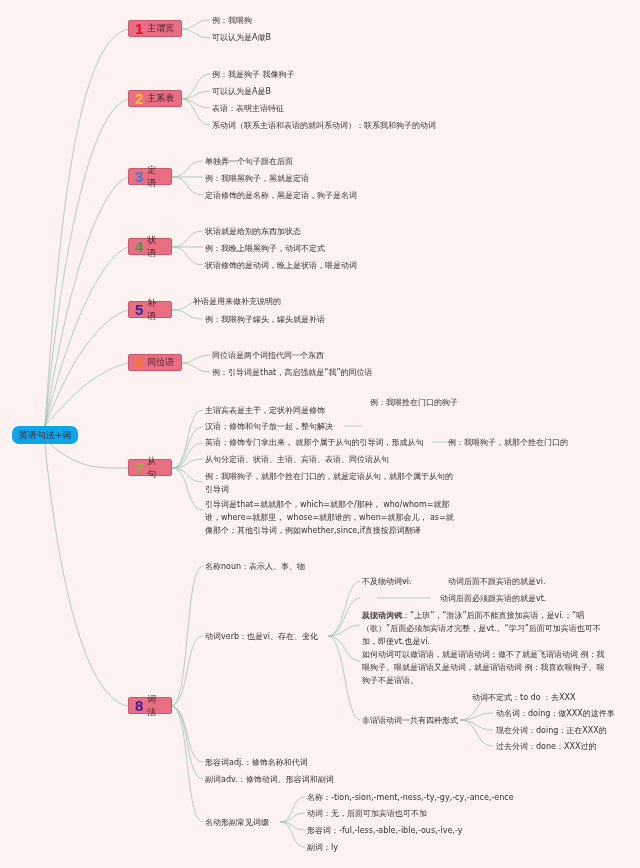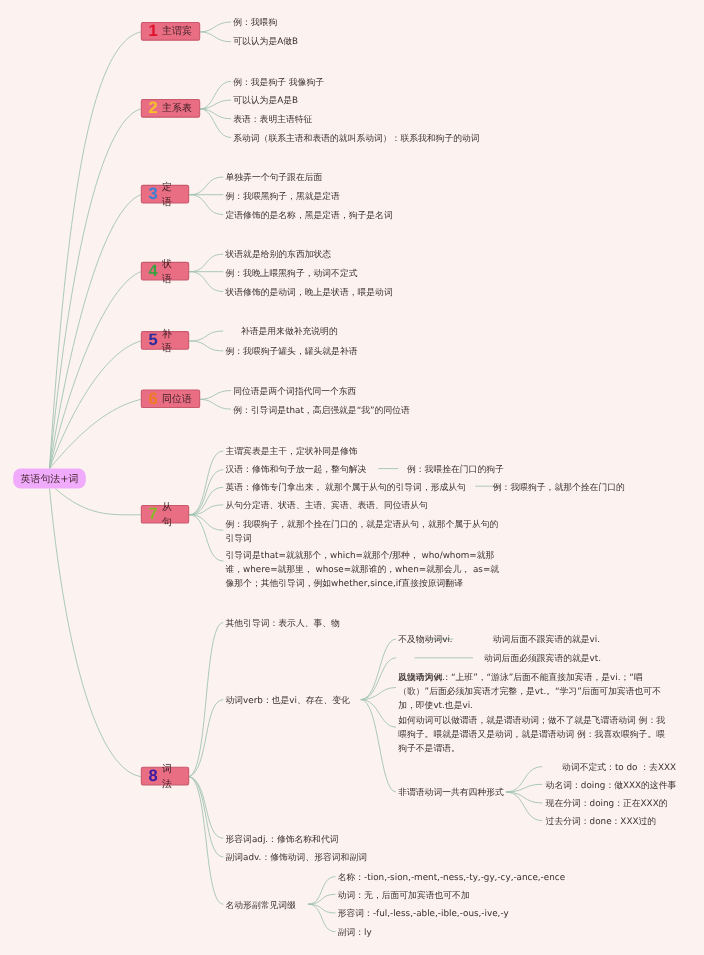--- a/index.html
+++ b/index.html
@@ -9,21 +9,21 @@
   }
   svg.lines { position:absolute; left:0; top:0; width:640px; height:868px; }
   .node {
     position:absolute; background:#e96e84; border:1px solid #c9596d; border-radius:2px;
     height:17px; display:flex; align-items:center; font-size:9px; color:#3a1d22;
     padding:0 6px 0 6px; box-sizing:border-box;
   }
   .node .num { font-weight:bold; font-size:15px; margin-right:4px; font-family:"Liberation Sans", sans-serif; line-height:15px;}
   .root {
     position:absolute; left:12px; top:426px; width:66px; height:18px; border-radius:7px;
-    background:#f0abfc; font-size:9px; color:#3a1d22; display:flex; align-items:center; justify-content:center;
+    background:#0ea5e9; font-size:9px; color:#3a1d22; display:flex; align-items:center; justify-content:center;
   }
   .leaf { position:absolute; font-size:8px; line-height:13px; color:#3a2f2f; white-space:nowrap; }
   .leaf.wrap { white-space:normal; }
 </style>
 </head>
 <body>
 
 <svg class="lines" viewBox="0 0 640 868">
   <g fill="none" stroke="#9fc4ae" stroke-width="0.8">
 
@@ -123,57 +123,57 @@
   <span>状语</span>
 </div>
 <div class="leaf" style="left:205px;top:225px">状语就是给别的东西加状态</div>
 <div class="leaf" style="left:205px;top:242px">例：我晚上喂黑狗子，动词不定式</div>
 <div class="leaf" style="left:205px;top:259px">状语修饰的是动词，晚上是状语，喂是动词</div>
 
 <div class="node" style="left:128px;top:301px;width:44px;">
   <span class="num" style="color:#2a2a9a">5</span>
   <span>补语</span>
 </div>
-<div class="leaf" style="left:219px;top:295px">补语是用来做补充说明的</div>
+<div class="leaf" style="left:193px;top:295px">补语是用来做补充说明的</div>
 <div class="leaf" style="left:205px;top:313px">例：我喂狗子罐头，罐头就是补语</div>
 
 <div class="node" style="left:128px;top:354px;width:54px;">
   <span class="num" style="color:#f07a20">6</span>
   <span>同位语</span>
 </div>
 <div class="leaf" style="left:212px;top:349px">同位语是两个词指代同一个东西</div>
 <div class="leaf" style="left:212px;top:366px">例：引导词是that，高启强就是“我”的同位语</div>
 
 <div class="node" style="left:128px;top:459px;width:44px;">
   <span class="num" style="color:#8ab82a">7</span>
   <span>从句</span>
 </div>
 <div class="leaf" style="left:205px;top:404px">主谓宾表是主干，定状补同是修饰</div>
 <div class="leaf" style="left:205px;top:420px">汉语：修饰和句子放一起，整句解决</div>
-<div class="leaf" style="left:370px;top:420px">例：我喂拴在门口的狗子</div>
+<div class="leaf" style="left:370px;top:396px">例：我喂拴在门口的狗子</div>
 <div class="leaf" style="left:205px;top:436px">英语：修饰专门拿出来， 就那个属于从句的引导词，形成从句</div>
 <div class="leaf" style="left:448px;top:436px">例：我喂狗子，就那个拴在门口的</div>
 <div class="leaf" style="left:205px;top:453px">从句分定语、状语、主语、宾语、表语、同位语从句</div>
 <div class="leaf wrap" style="left:205px;top:470px;width:250px">例：我喂狗子，就那个拴在门口的，就是定语从句，就那个属于从句的引导词</div>
 <div class="leaf wrap" style="left:205px;top:498px;width:250px">引导词是that=就就那个，which=就那个/那种， who/whom=就那谁，where=就那里， whose=就那谁的，when=就那会儿， as=就像那个；其他引导词，例如whether,since,if直接按原词翻译</div>
 
 <div class="node" style="left:128px;top:697px;width:44px;">
   <span class="num" style="color:#3a1aa0">8</span>
   <span>词法</span>
 </div>
-<div class="leaf" style="left:205px;top:560px">其他引导词：表示人、事、物</div>
+<div class="leaf" style="left:205px;top:560px">名称noun：表示人、事、物</div>
 <div class="leaf" style="left:205px;top:630px">动词verb：也是vi、存在、变化</div>
 <div class="leaf" style="left:362px;top:575px">不及物动词vi.</div>
 <div class="leaf" style="left:448px;top:575px">动词后面不跟宾语的就是vi.</div>
 <div class="leaf" style="left:362px;top:609px">及物动词vt.</div>
 <div class="leaf" style="left:440px;top:592px">动词后面必须跟宾语的就是vt.</div>
 <div class="leaf wrap" style="left:362px;top:609px;width:245px">以汉语为例：“上班”，“游泳”后面不能直接加宾语，是vi.；“唱（歌）”后面必须加宾语才完整，是vt.。“学习”后面可加宾语也可不加，即使vt.也是vi.</div>
 <div class="leaf wrap" style="left:362px;top:648px;width:250px">如何动词可以做谓语，就是谓语动词；做不了就是飞谓语动词 例：我喂狗子。喂就是谓语又是动词，就是谓语动词 例：我喜欢喂狗子。喂狗子不是谓语。</div>
 <div class="leaf" style="left:362px;top:714px">非谓语动词一共有四种形式</div>
-<div class="leaf" style="left:511px;top:691px">动词不定式：to do ：去XXX</div>
+<div class="leaf" style="left:472px;top:691px">动词不定式：to do ：去XXX</div>
 <div class="leaf" style="left:496px;top:707px">动名词：doing：做XXX的这件事</div>
 <div class="leaf" style="left:496px;top:724px">现在分词：doing：正在XXX的</div>
 <div class="leaf" style="left:496px;top:740px">过去分词：done：XXX过的</div>
 <div class="leaf" style="left:205px;top:756px">形容词adj.：修饰名称和代词</div>
 <div class="leaf" style="left:205px;top:773px">副词adv.：修饰动词、形容词和副词</div>
 <div class="leaf" style="left:205px;top:816px">名动形副常见词缀</div>
 <div class="leaf" style="left:307px;top:791px">名称：-tion,-sion,-ment,-ness,-ty,-gy,-cy,-ance,-ence</div>
 <div class="leaf" style="left:307px;top:807px">动词：无，后面可加宾语也可不加</div>
 <div class="leaf" style="left:307px;top:824px">形容词：-ful,-less,-able,-ible,-ous,-ive,-y</div>
 <div class="leaf" style="left:307px;top:841px">副词：ly</div>

